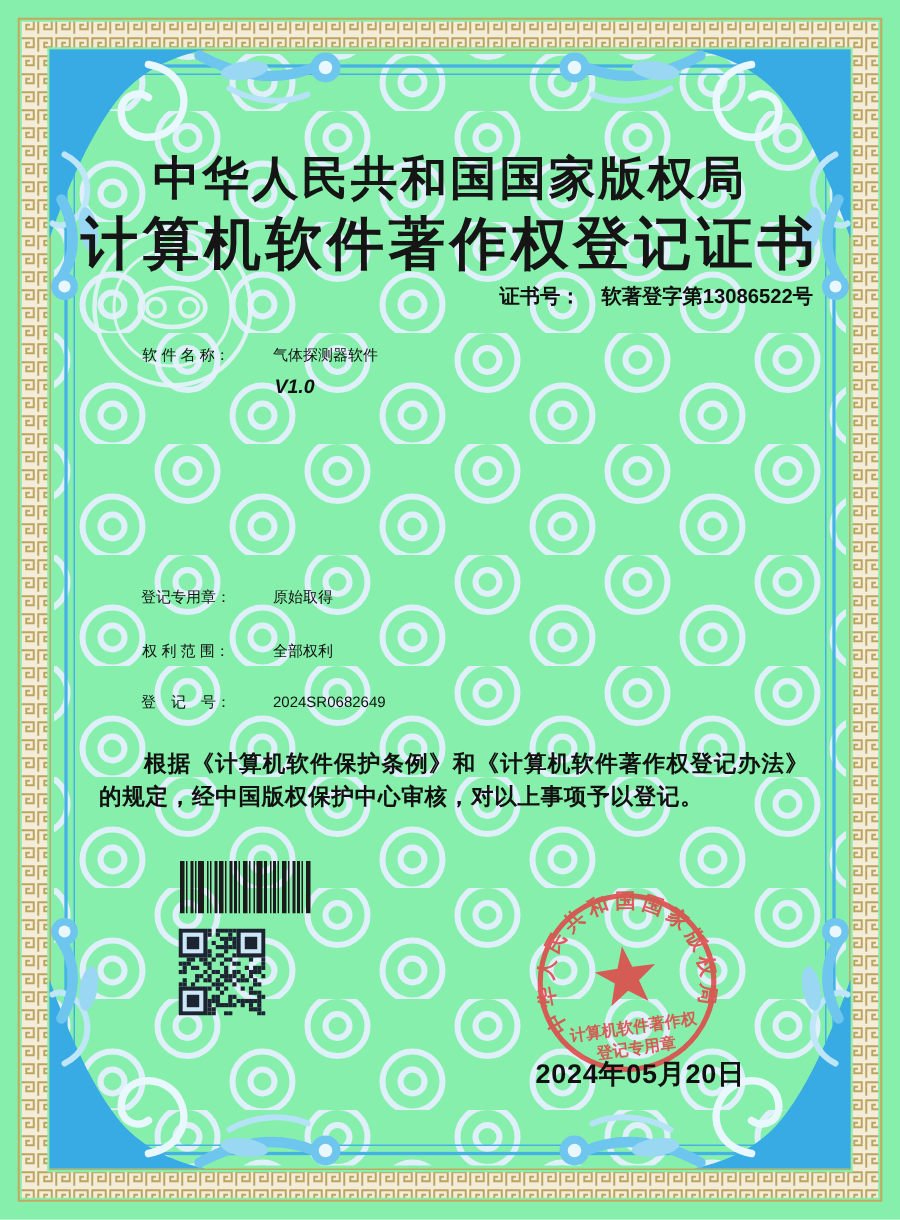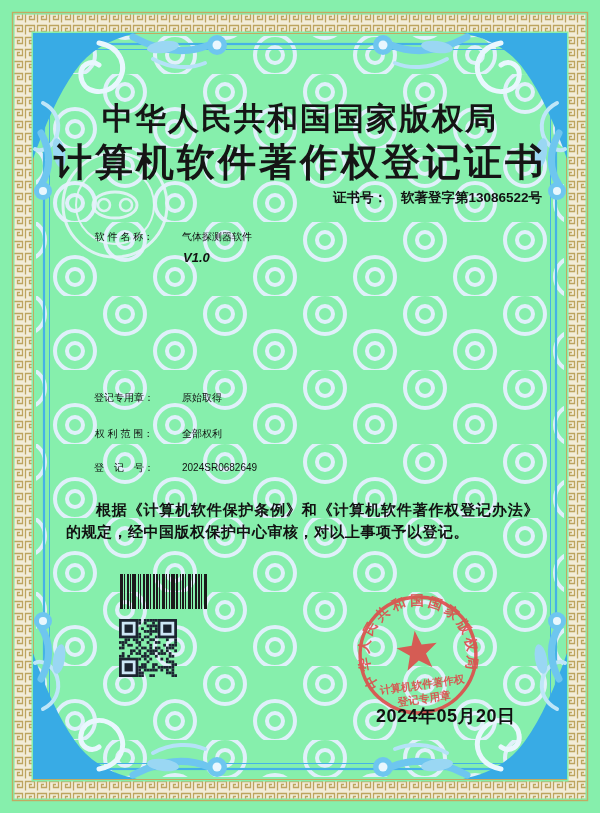--- a/index.html
+++ b/index.html
@@ -19,21 +19,21 @@
   .frow{left:66px;font-size:10px;font-weight:normal;white-space:nowrap;text-align:center;}
   .frow .flabel{display:inline-block;width:116px;}
   .fvalue2{left:183px;font-size:13px;font-weight:bold;font-style:italic;}
   .statement{
     left:66px;top:499px;width:473px;font-size:15px;font-weight:bold;
     line-height:22px;text-indent:2em;text-align:justify;letter-spacing:0.5px;
   }
   .barcode{left:120px;top:574px;width:90px;height:35px;}
   .qrcode{left:119px;top:619px;width:58px;height:58px;}
   .seal{left:351px;top:588px;width:134px;height:134px;opacity:0.88;}
-  .datetext{left:376px;top:704px;font-size:18px;font-weight:bold;letter-spacing:0.5px;}
+  .datetext{left:357px;top:704px;font-size:18px;font-weight:bold;letter-spacing:0.5px;}
 </style>
 </head>
 <body>
 
 <div class="page">
 
   <svg class="deco" viewBox="0 0 600 813" xmlns="http://www.w3.org/2000/svg">
     <defs>
       <pattern id="meander" width="12" height="12" patternUnits="userSpaceOnUse">
         <rect width="12" height="12" fill="#f2ecd8"></rect>

